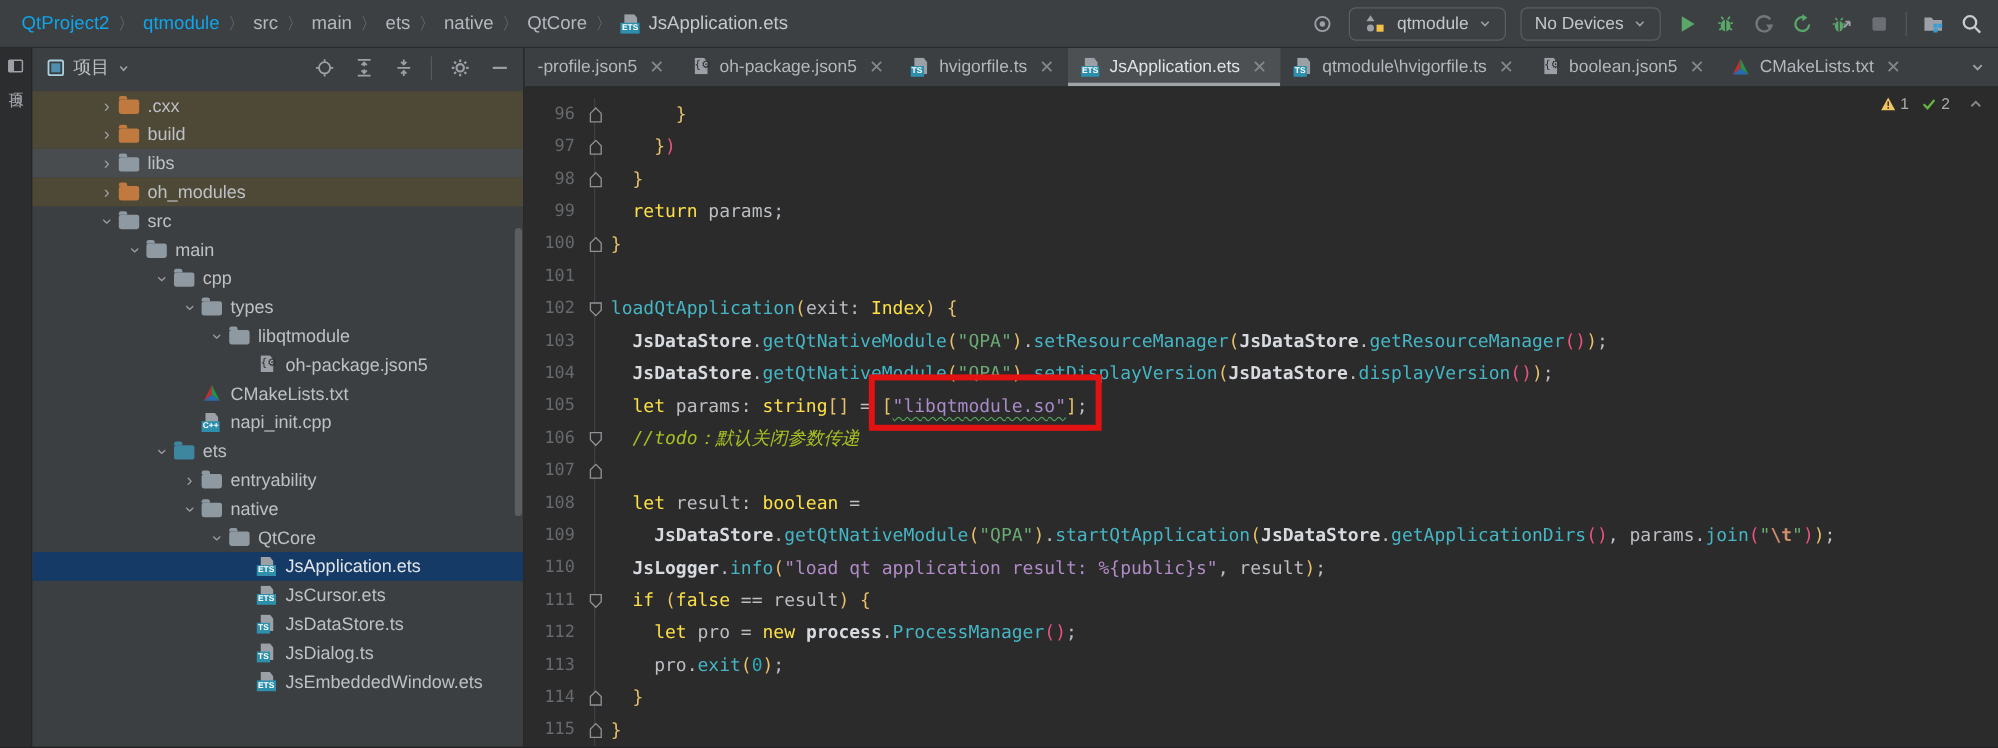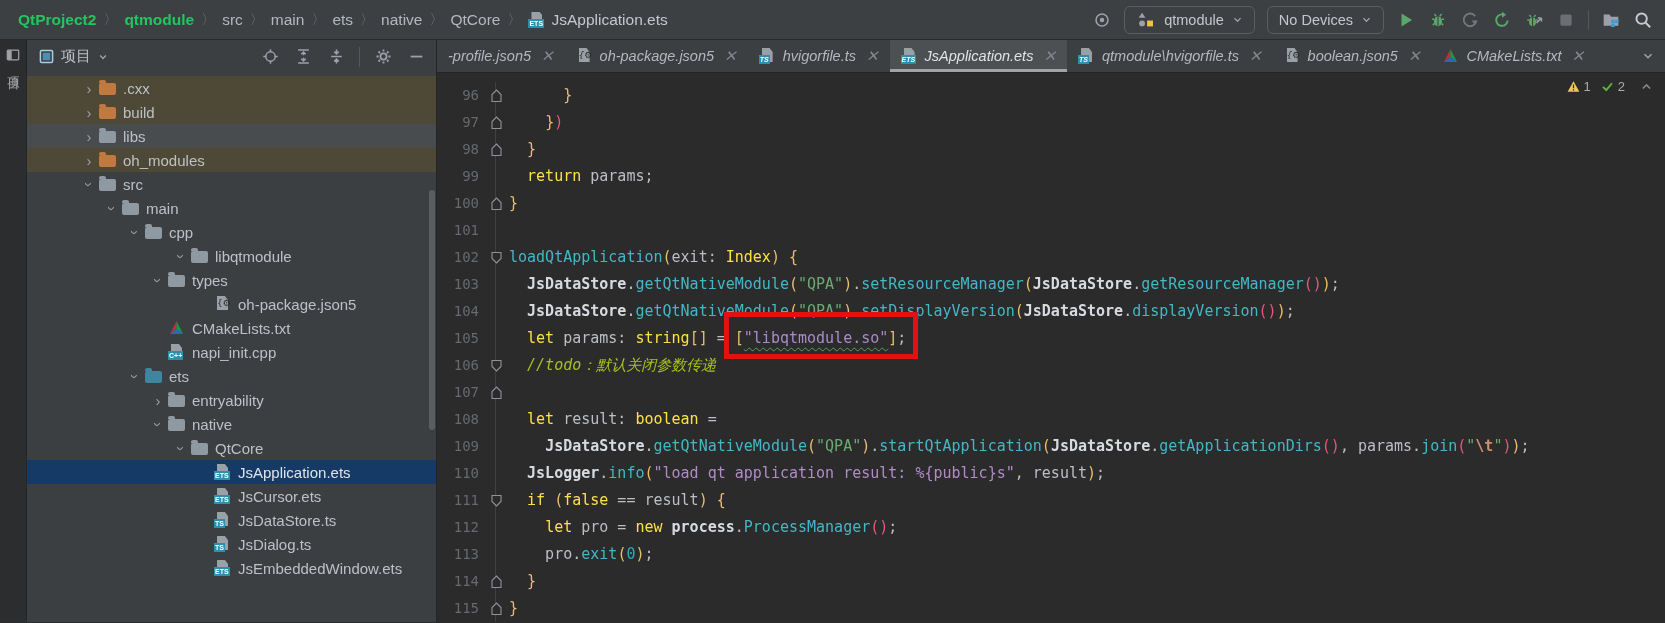--- a/index.html
+++ b/index.html
@@ -4,21 +4,21 @@
 <style>
   * { margin:0; padding:0; box-sizing:border-box; }
   html,body { background:#1e1f22; }
   .app { width:1665px; height:623px; position:relative; overflow:hidden;
          background:#2B2B2B; font-family:"Liberation Sans",sans-serif; }
 
   
   .top-bar { height:40px; background:#3D4043; border-bottom:1px solid #2A2A2C;
              display:flex; align-items:center; padding:0 12px 0 18px; }
   .breadcrumb { display:flex; align-items:center; gap:6px; font-size:15.5px; color:#B4B8BE; white-space:nowrap; }
-  .crumb.bold { color:#22c55e; font-weight:bold; }
+  .crumb.bold { color:#0ea5e9; font-weight:normal; }
   .bc-sep { color:#6E7379; font-size:14px; padding:0 1px; }
   .bc-file { display:flex; align-items:center; gap:6px; color:#C4C8CD; }
   .top-actions { margin-left:auto; display:flex; align-items:center; gap:12px; }
   .ibtn { width:20px; height:20px; display:flex; align-items:center; justify-content:center; cursor:pointer; }
   .ibtn svg { width:18px; height:18px; }
   .dd { display:flex; align-items:center; gap:8px; border:1px solid #5A5E61; border-radius:6px;
         height:28px; padding:0 11px; color:#C3C7CC; font-size:14.5px; cursor:pointer; }
   .dd svg.caret { width:11px; height:11px; }
   .vsep { width:1px; height:20px; background:#55585B; }
 
@@ -61,21 +61,21 @@
                padding:0 1px; font-family:"Liberation Sans",sans-serif; }
   .ficon .j5 { position:absolute; left:3px; top:1px; width:11px; height:13px; color:#2B2B2B;
                font-size:9px; line-height:13px; text-align:center; font-family:"DejaVu Sans",sans-serif; }
   .ficon svg.cmk { position:absolute; left:1px; top:0; width:15px; height:15px; }
   .pp-thumb { position:absolute; right:1px; top:150px; width:6px; height:240px;
               background:rgba(170,175,180,.28); border-radius:3px; }
 
   
   .right { flex:1; min-width:0; display:flex; flex-direction:column; }
   .tab-bar { height:33px; background:#3C3F41; border-bottom:1px solid #242424;
-             display:flex; align-items:stretch; overflow:hidden;font-style:italic; }
+             display:flex; align-items:stretch; overflow:hidden; }
   .tab { display:flex; align-items:center; gap:7px; padding:0 11px; color:#B4B8BD;
          font-size:14.5px; white-space:nowrap; cursor:pointer; }
   .tab .x { color:#84888D; font-size:15px; margin-left:3px; }
   .tab.active { background:#4C5053; color:#E0E2E6; box-shadow:inset 0 -3px 0 #A0A4A7; }
   .tab-overflow { margin-left:auto; display:flex; align-items:center; padding:0 10px; cursor:pointer; }
 
   .editor { flex:1; position:relative; background:#2B2B2B; overflow:hidden; padding-top:9px;
             font-family:"DejaVu Sans Mono",monospace; font-size:15px; }
   .line { display:flex; height:27px; line-height:27px; white-space:pre; }
   .ln { width:46px; flex:none; text-align:right; padding-right:4px; color:#66696D; font-size:14px; }
@@ -333,34 +333,34 @@
           </div>
           <div class="trow">
             <span style="width: 98px; flex: 0 0 auto;"></span>
             <span class="tw">
               <span class="exp">›</span>
             </span>
             <span class="folder f-gray"></span>
             <span class="tlabel">cpp</span>
           </div>
           <div class="trow">
+            <span style="width: 121px; flex: 0 0 auto;"></span>
+            <span class="tw">
+              <span class="exp">›</span>
+            </span>
+            <span class="folder f-gray"></span>
+            <span class="tlabel">types</span>
+          </div>
+          <div class="trow">
             <span style="width: 144px; flex: 0 0 auto;"></span>
             <span class="tw">
               <span class="exp">›</span>
             </span>
             <span class="folder f-gray"></span>
             <span class="tlabel">libqtmodule</span>
-          </div>
-          <div class="trow">
-            <span style="width: 121px; flex: 0 0 auto;"></span>
-            <span class="tw">
-              <span class="exp">›</span>
-            </span>
-            <span class="folder f-gray"></span>
-            <span class="tlabel">types</span>
           </div>
           <div class="trow">
             <span style="width: 167px; flex: 0 0 auto;"></span>
             <span class="tw"></span>
             <span class="ficon">
               <span class="pg"></span>
               <span class="j5">{⚙</span>
             </span>
             <span class="tlabel">oh-package.json5</span>
           </div>

